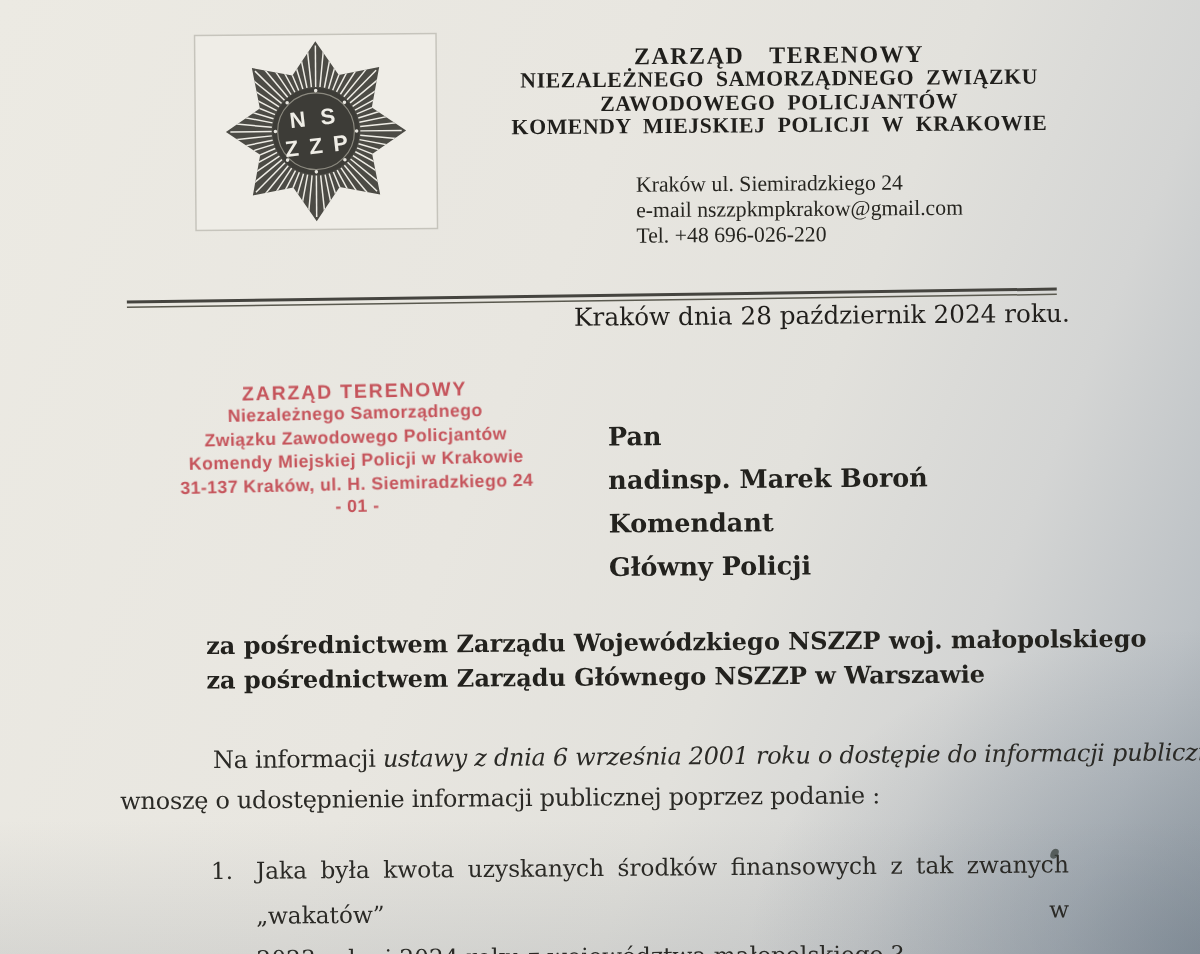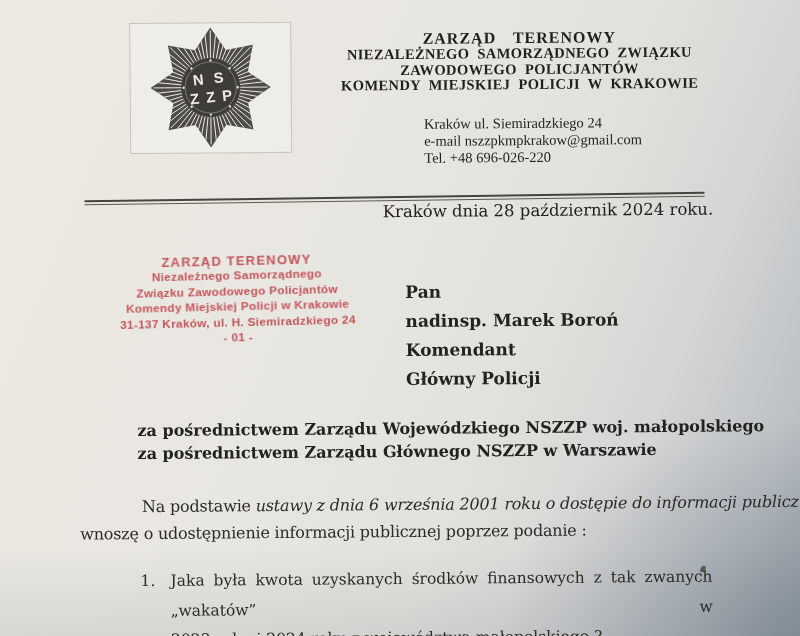--- a/index.html
+++ b/index.html
@@ -191,21 +191,21 @@
     <div>Komendant</div>
     <div>Główny Policji</div>
   </div>
 
   <div class="via">
     <div>za pośrednictwem Zarządu  Wojewódzkiego NSZZP woj. małopolskiego</div>
     <div>za pośrednictwem Zarządu Głównego NSZZP w Warszawie</div>
   </div>
 
   <div class="intro">
-    <div class="intro-l1"><span>Na podstawie </span><span class="intro-italic">ustawy z dnia 6 września 2001 roku o dostępie do informacji publicznej</span></div>
+    <div class="intro-l1"><span>Na informacji </span><span class="intro-italic">ustawy z dnia 6 września 2001 roku o dostępie do informacji publicznej</span></div>
     <div>wnoszę o udostępnienie informacji publicznej poprzez podanie :</div>
   </div>
 
   <div class="list-item">
     <div class="list-num">1.</div>
     <div class="list-text">
       <div class="list-l1">Jaka była kwota uzyskanych środków finansowych z tak zwanych „wakatów” w</div>
       <div>2023 roku i 2024 roku z województwa małopolskiego ?</div>
     </div>
   </div>

